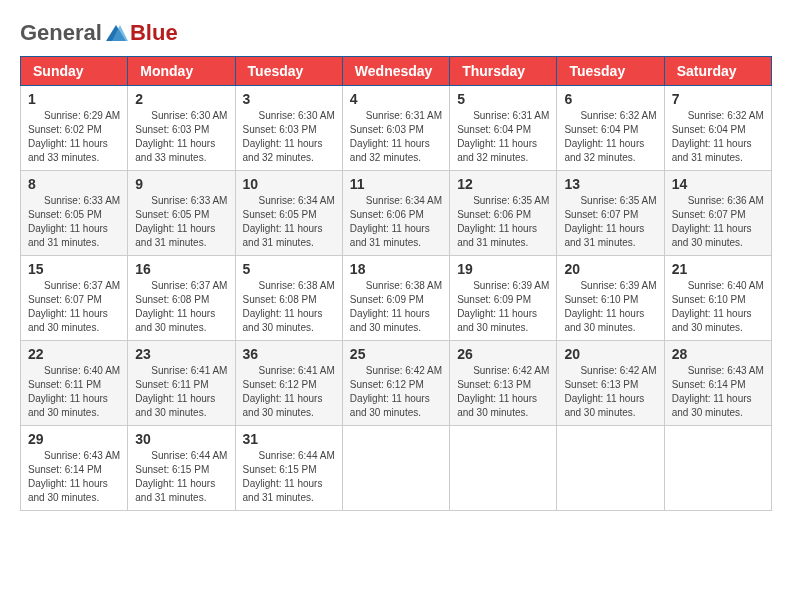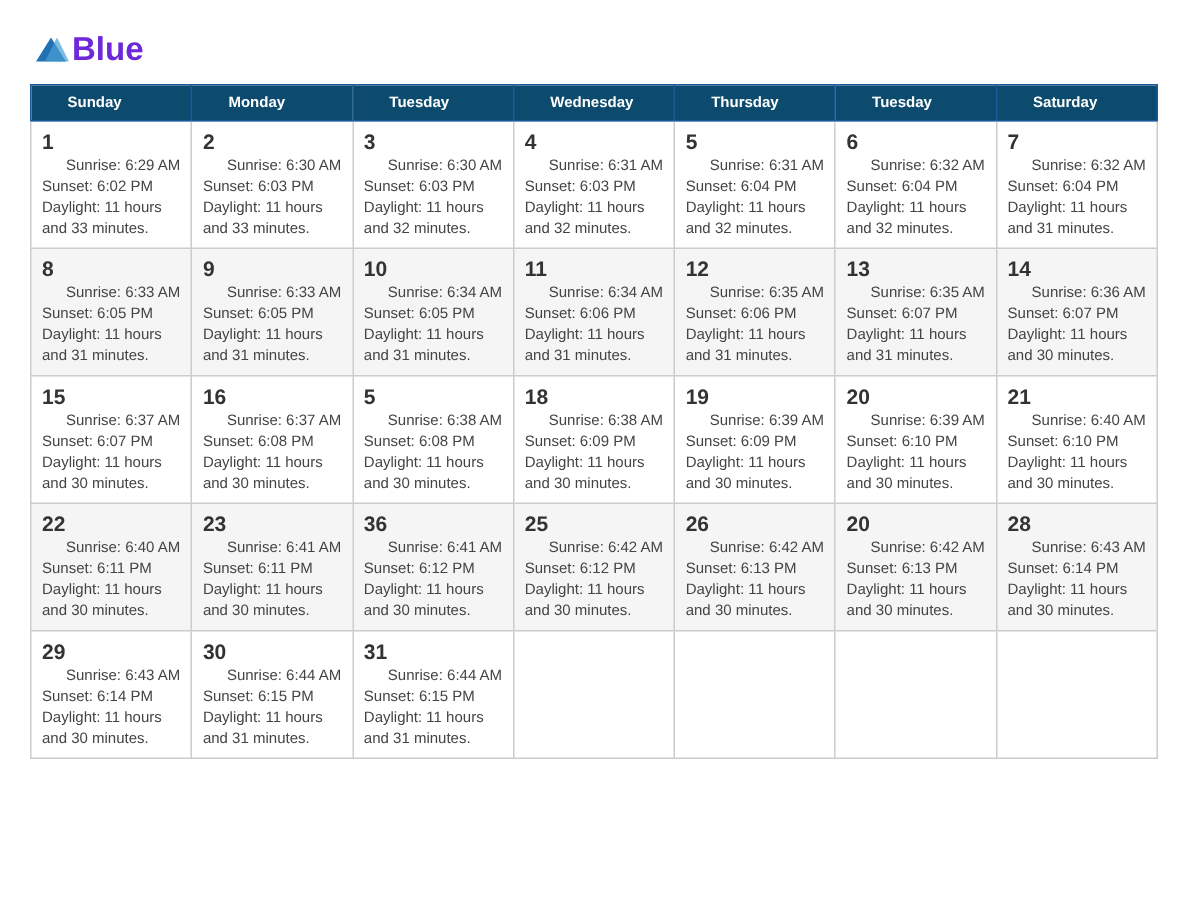--- a/index.html
+++ b/index.html
@@ -22,46 +22,46 @@
       align-items: flex-start;
     }
     .logo-text {
       display: flex;
       align-items: center;
       font-size: 22px;
       font-weight: bold;
       color: #333;
     }
     .logo-general { color: #555; }
-    .logo-blue { color: #6d28d9; }
+    .logo-blue { color: #b91c1c; }
     .logo-icon {
       width: 24px;
       height: 20px;
       margin: 0 2px;
     }
     .title-area { text-align: right; }
     .month-title {
       font-size: 36px;
       font-weight: bold;
       color: #333;
     }
     .location {
       font-size: 16px;
       color: #555;
     }
     .calendar {
       width: 100%;
       border-collapse: collapse;
     }
     .calendar th {
-      background: #0c4a6e;
+      background: #ef4444;
       color: #fff;
-      padding: 6px 24px;
+      padding: 6px 12px;
       text-align: left;
-      font-size: 10px;
+      font-size: 14px;
       font-weight: bold;
       border: 1px solid #1a5a9a;
     }
     .calendar td {
       vertical-align: top;
       padding: 5px 7px;
       border: 1px solid #ccc;
       font-size: 10.5px;
       color: #333;
       width: 14.28%;
@@ -89,20 +89,21 @@
     .empty-cell {
       background: #fff !important;
     }
   </style>
 </head>
 <body>
 
 <div class="header">
   <div class="logo">
     <div class="logo-text">
+      <span class="logo-general">General</span>
       <svg class="logo-icon" viewBox="0 0 24 20" xmlns="http://www.w3.org/2000/svg">
         <polygon points="12,2 22,18 2,18" fill="#2271b3"></polygon>
         <polygon points="16,2 24,18 8,18" fill="#4a9fd4" opacity="0.7"></polygon>
       </svg>
       <span class="logo-blue">Blue</span>
     </div>
   </div>
   <div class="title-area">
     <div class="month-title"></div>
     <div class="location"></div>

